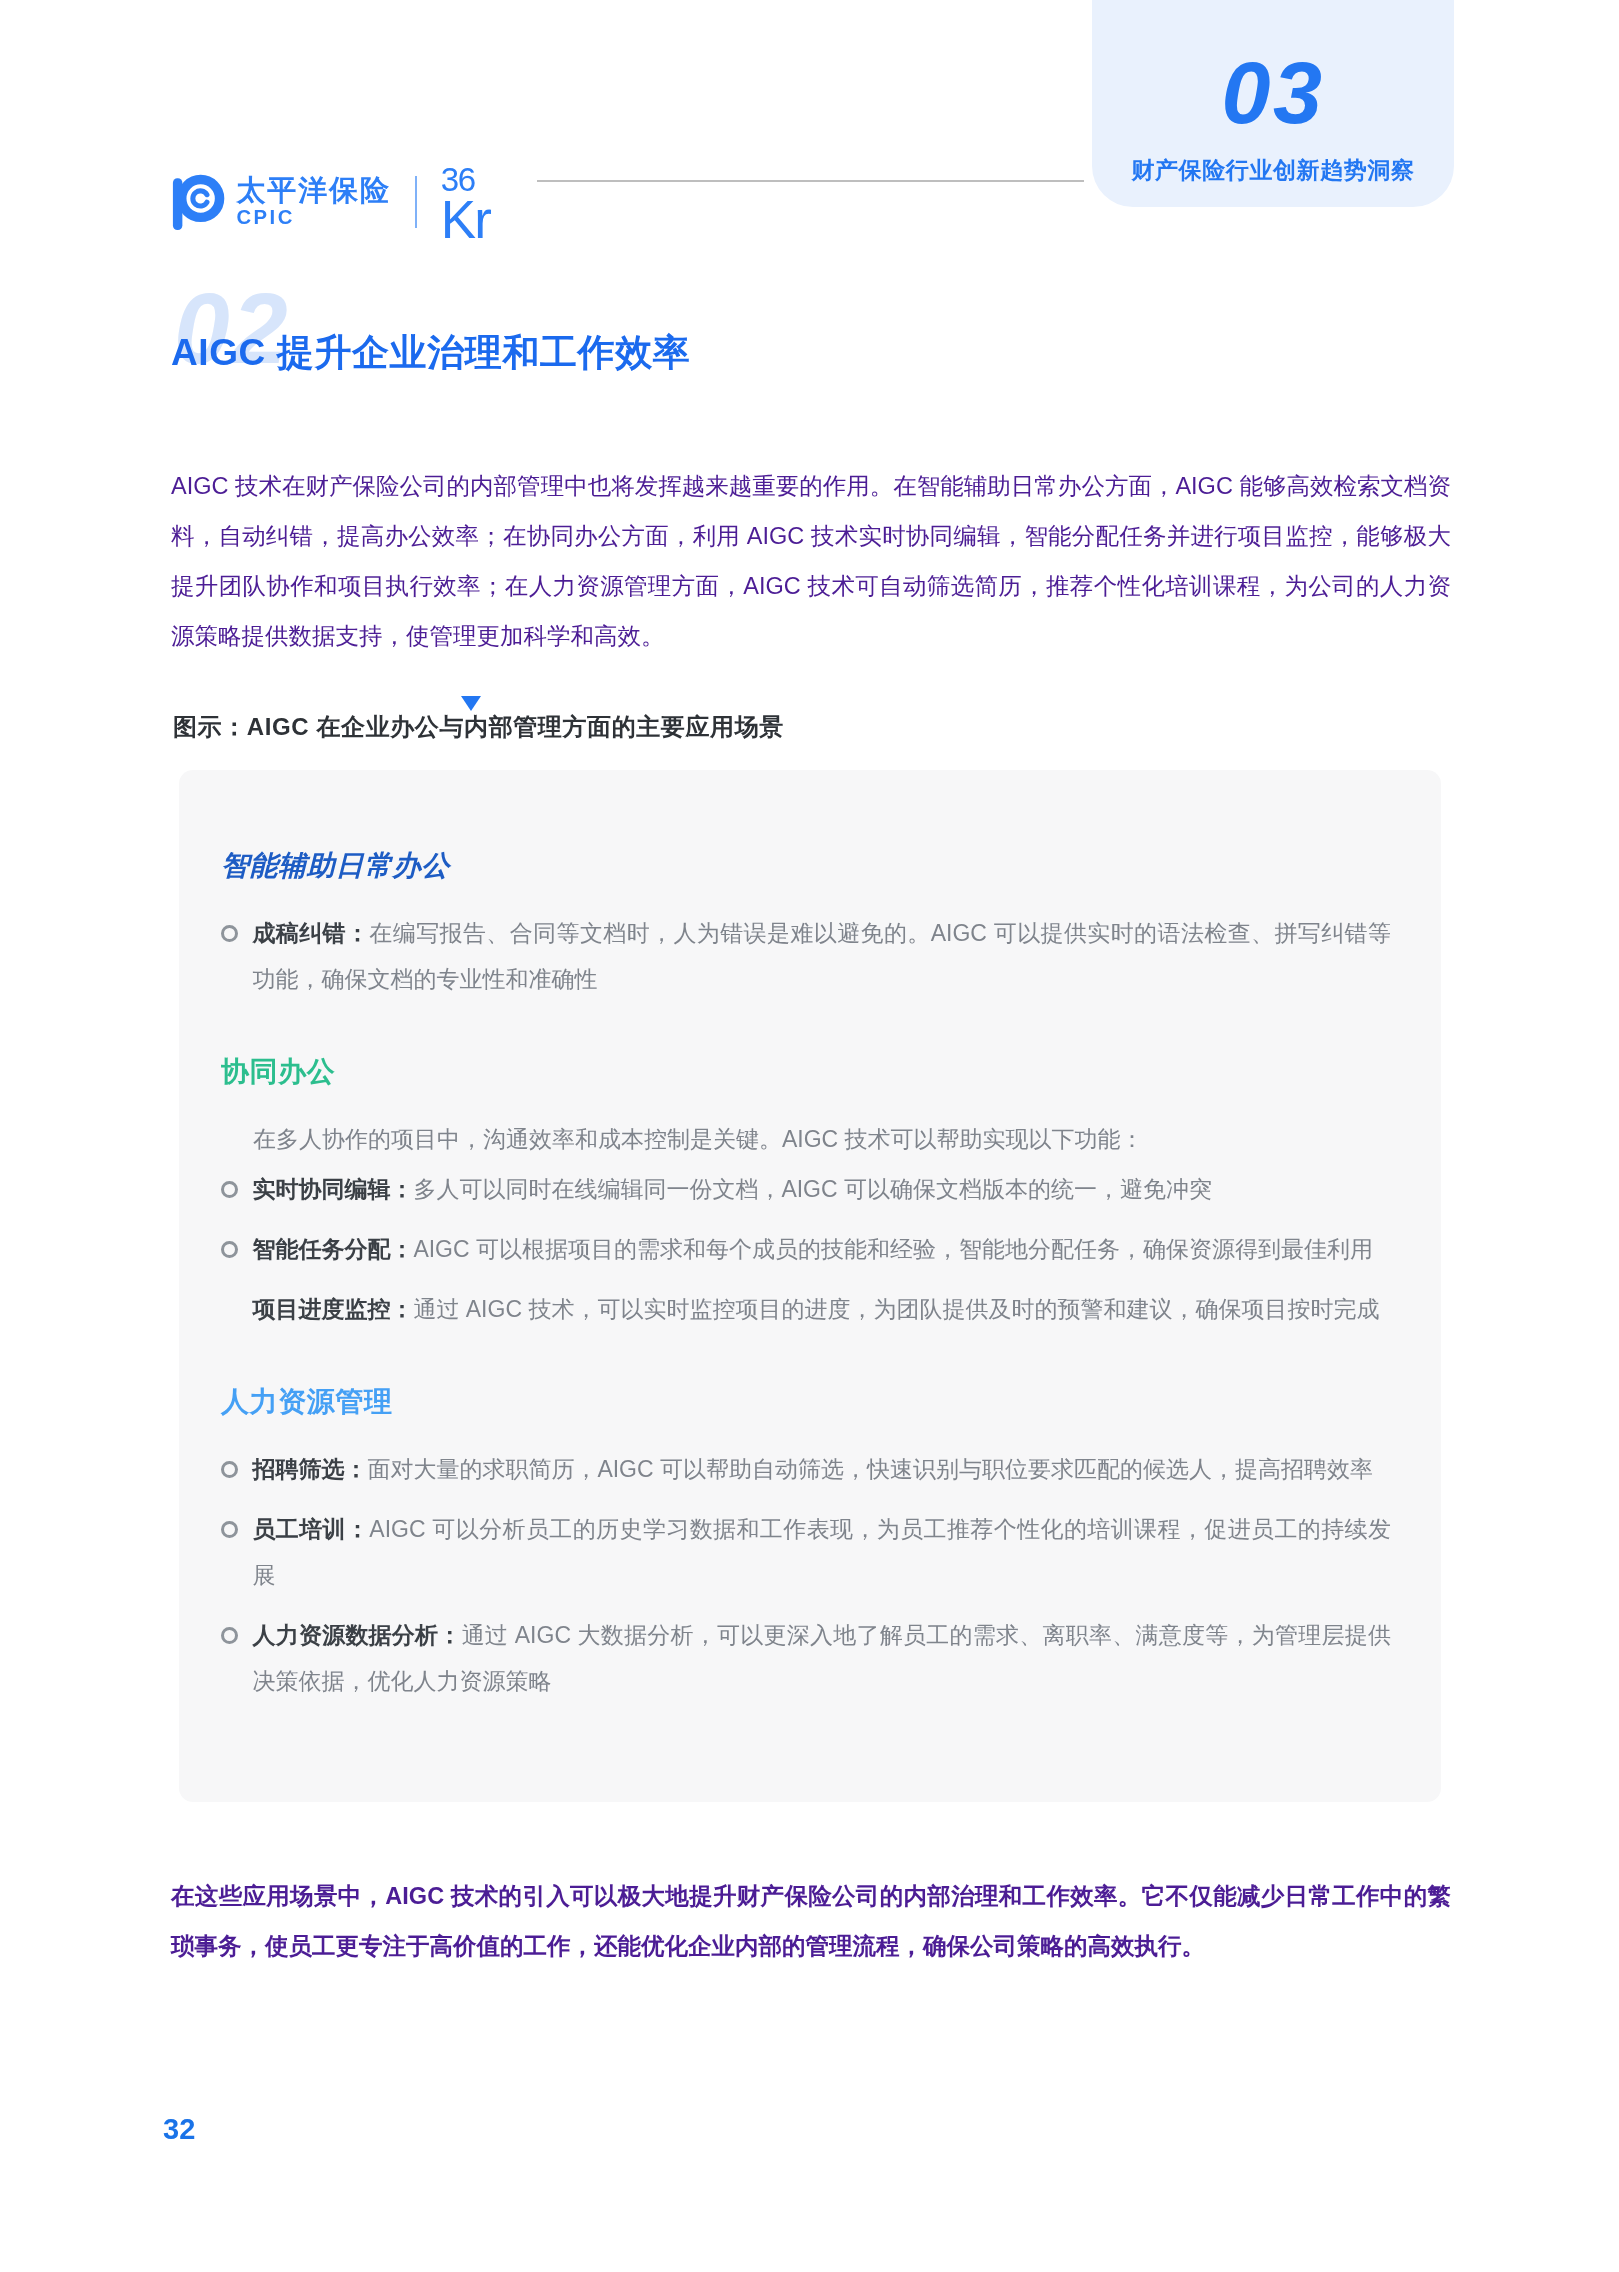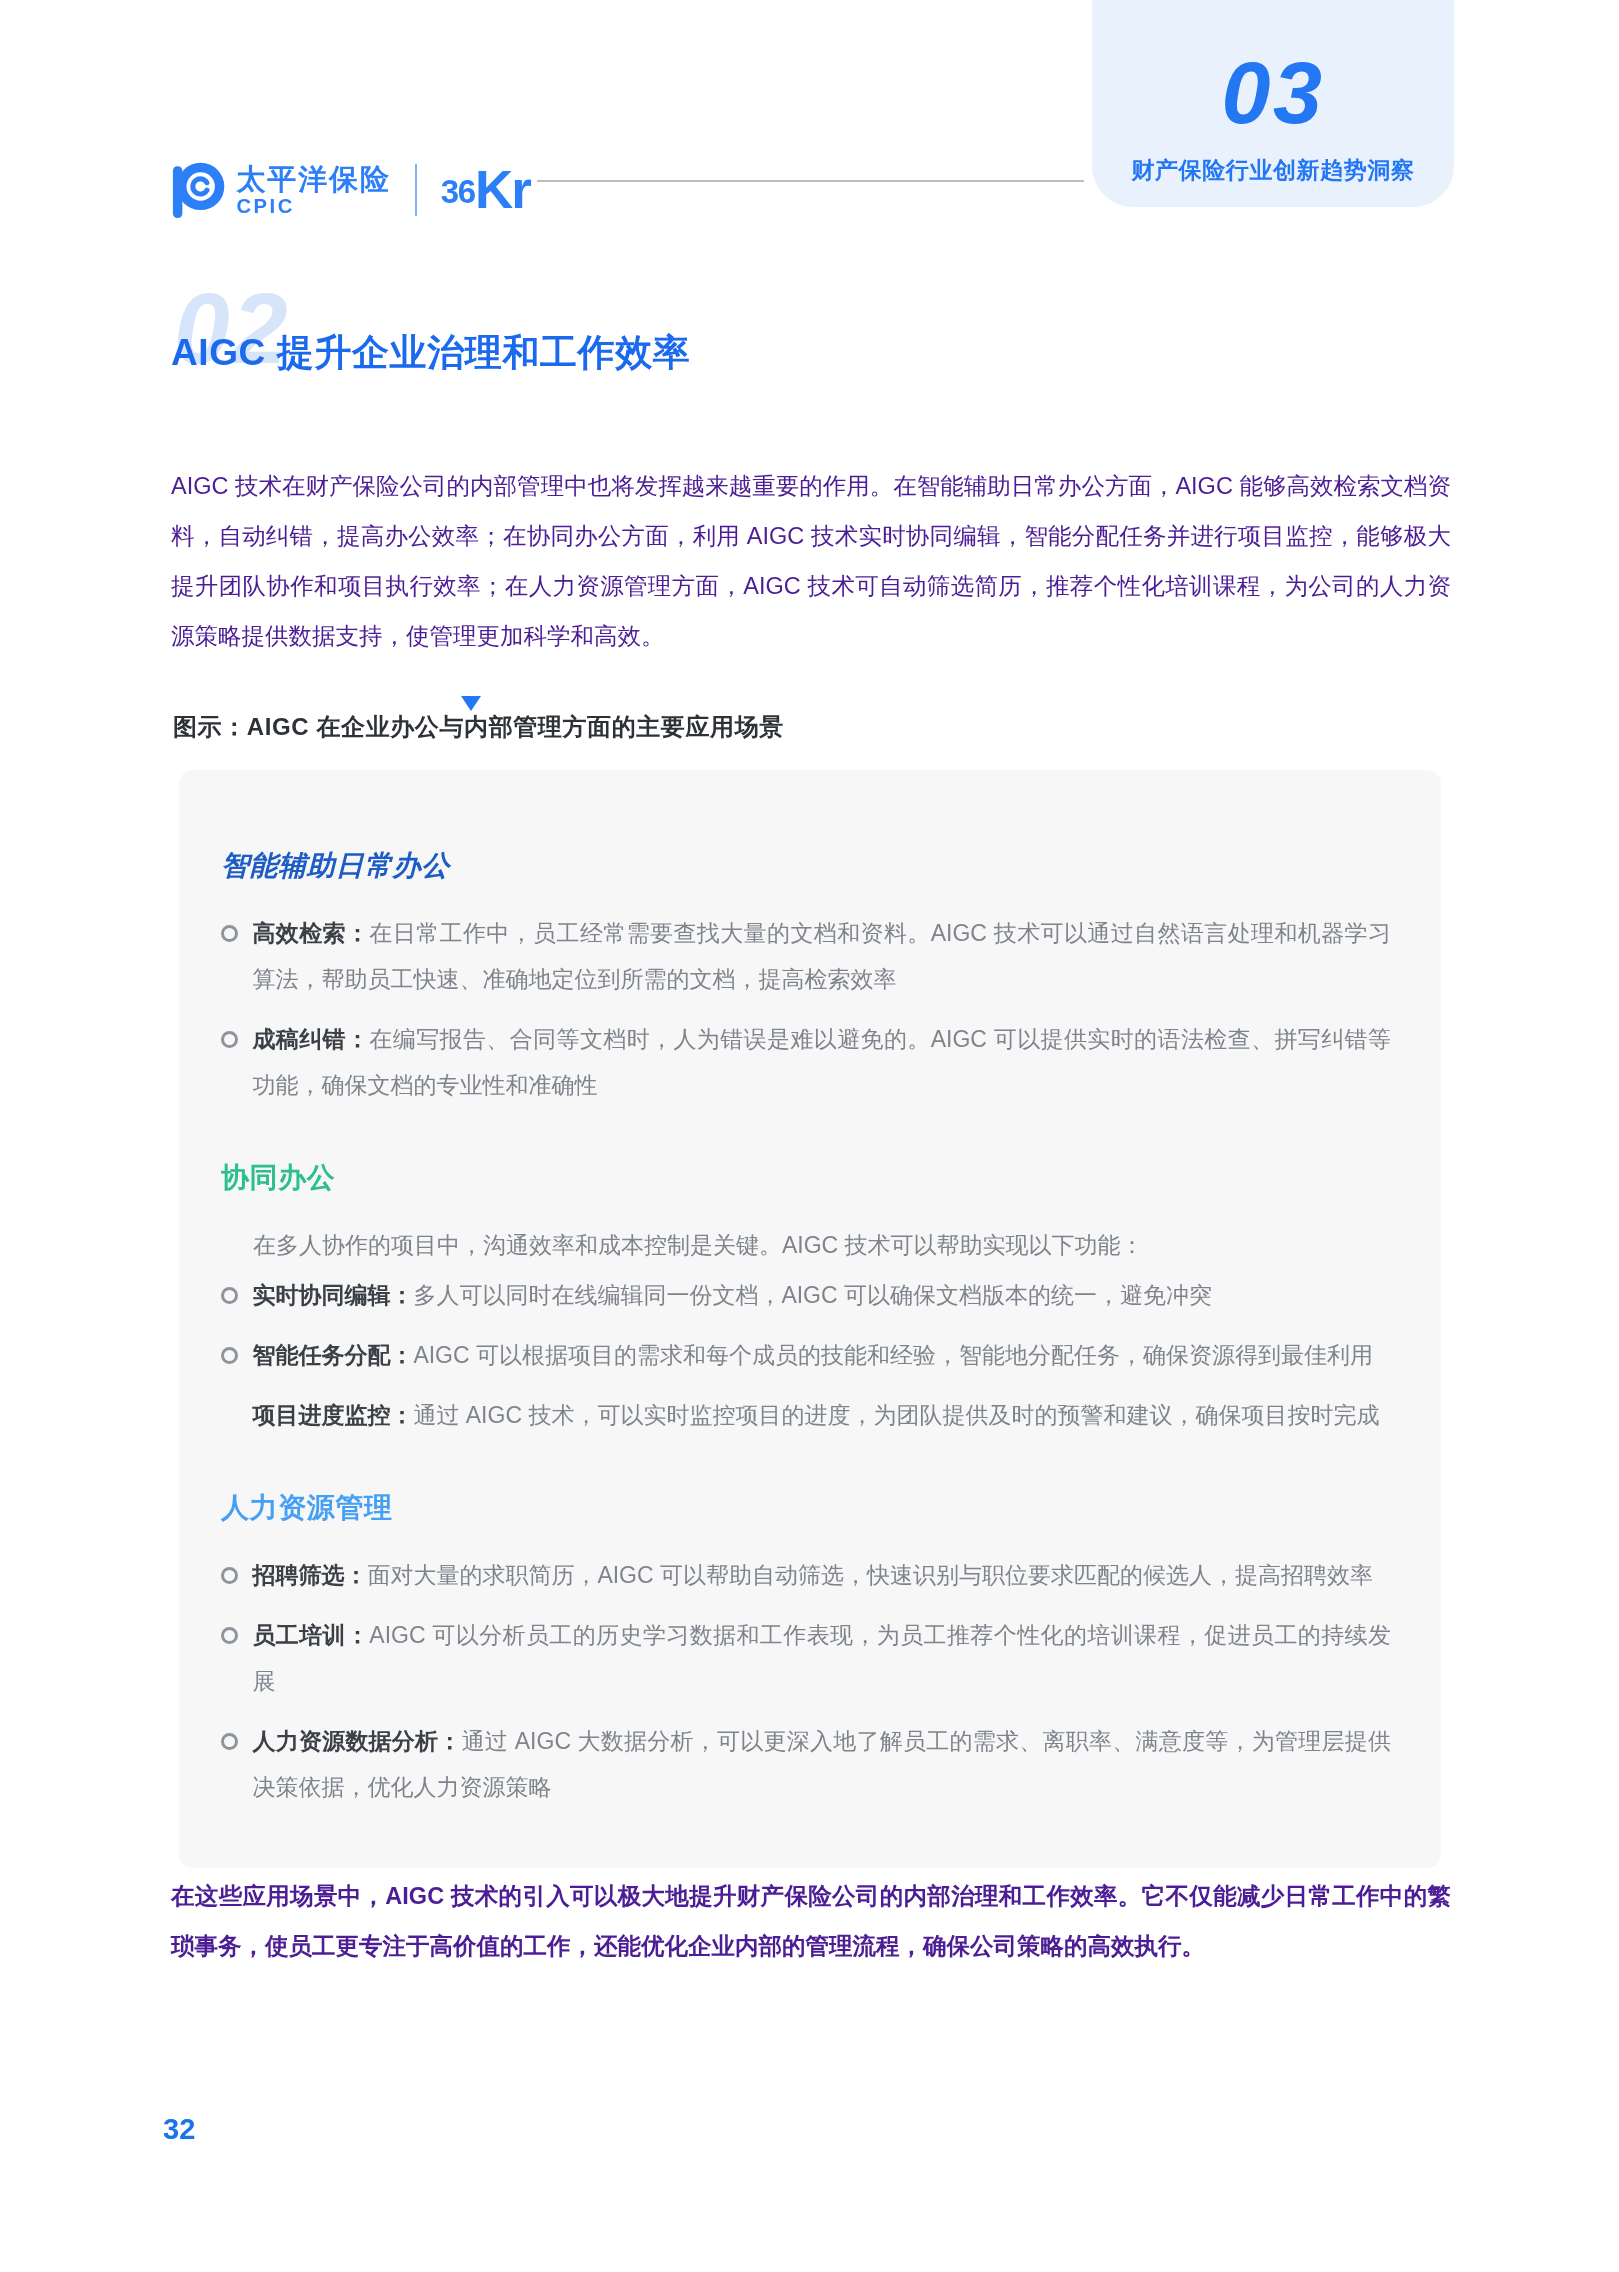--- a/index.html
+++ b/index.html
@@ -10,21 +10,21 @@
     -webkit-font-smoothing:antialiased;
   }
 
   
   .logo-row { position:absolute; left:170px; top:160px; display:flex; align-items:center; }
   .cpic-logo { display:flex; align-items:center; }
   .cpic-text { margin-left:11.4px; }
   .cpic-name { font-size:29px; font-weight:700; color:#2D7FF7; letter-spacing:1.9px; line-height:32px; }
   .cpic-sub  { font-size:20.3px; font-weight:700; color:#2D7FF7; letter-spacing:2.5px; line-height:23px; }
   .logo-divider { width:1.9px; height:52px; background:#7FB1F8; margin:0 24px; }
-  .kr36 { color:#2D7FF7; font-weight:700; display:flex; align-items:center; }
+  .kr36 { color:#2D7FF7; font-weight:400; display:flex; align-items:flex-start;flex-direction:column; }
   .kr36 .t36 { font-size:33px; line-height:33px; letter-spacing:-1.3px; margin-top:2.5px; }
   .kr36 .tkr { font-size:53px; line-height:48px; letter-spacing:-1.9px; }
   .header-rule { position:absolute; left:537px; top:180px; width:547px; height:1.9px; background:#BEBEBE; }
 
   .chapter-box {
     position:absolute; left:1092px; top:0; width:362px; height:207px;
     background:#E9F1FD; border-radius:0 0 41px 41px; text-align:center;
   }
   .chapter-number {
     margin-top:55px; font-size:88px; line-height:76px;
@@ -130,24 +130,20 @@
   <div class="figure-caption-row">
     <span class="tri-down"></span>
     <span class="figure-caption">图示：AIGC 在企业办公与内部管理方面的主要应用场景</span>
   </div>
 
   <div class="figure-box" id="figure-box">
       <div class="section">
         <div class="section-heading" style="color: rgb(29, 92, 196); font-style: italic;">智能辅助日常办公</div>
         <div class="item">
           <span class="bullet"></span>
-          <div class="item-text"><span class="item-label">高效检索：</span><span class="item-body">在日常工作中，员工经常需要查找大量的文档和资料。AIGC 技术可以通过自然语言处理和机器学习算法，帮助员工快速、准确地定位到所需的文档，提高检索效率</span></div>
-        </div>
-        <div class="item">
-          <span class="bullet"></span>
           <div class="item-text"><span class="item-label">成稿纠错：</span><span class="item-body">在编写报告、合同等文档时，人为错误是难以避免的。AIGC 可以提供实时的语法检查、拼写纠错等功能，确保文档的专业性和准确性</span></div>
         </div>
       </div>
       <div class="section">
         <div class="section-heading" style="color: rgb(44, 190, 142);">协同办公</div>
         <div class="section-intro">在多人协作的项目中，沟通效率和成本控制是关键。AIGC 技术可以帮助实现以下功能：</div>
         <div class="item">
           <span class="bullet"></span>
           <div class="item-text"><span class="item-label">实时协同编辑：</span><span class="item-body">多人可以同时在线编辑同一份文档，AIGC 可以确保文档版本的统一，避免冲突</span></div>
         </div>

